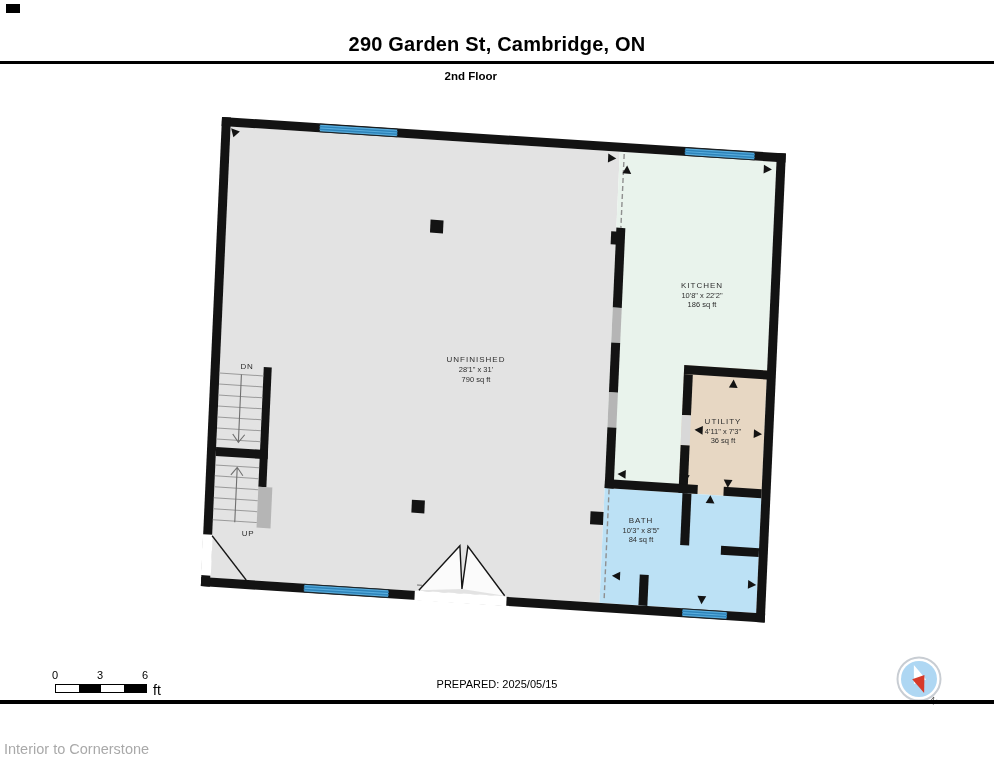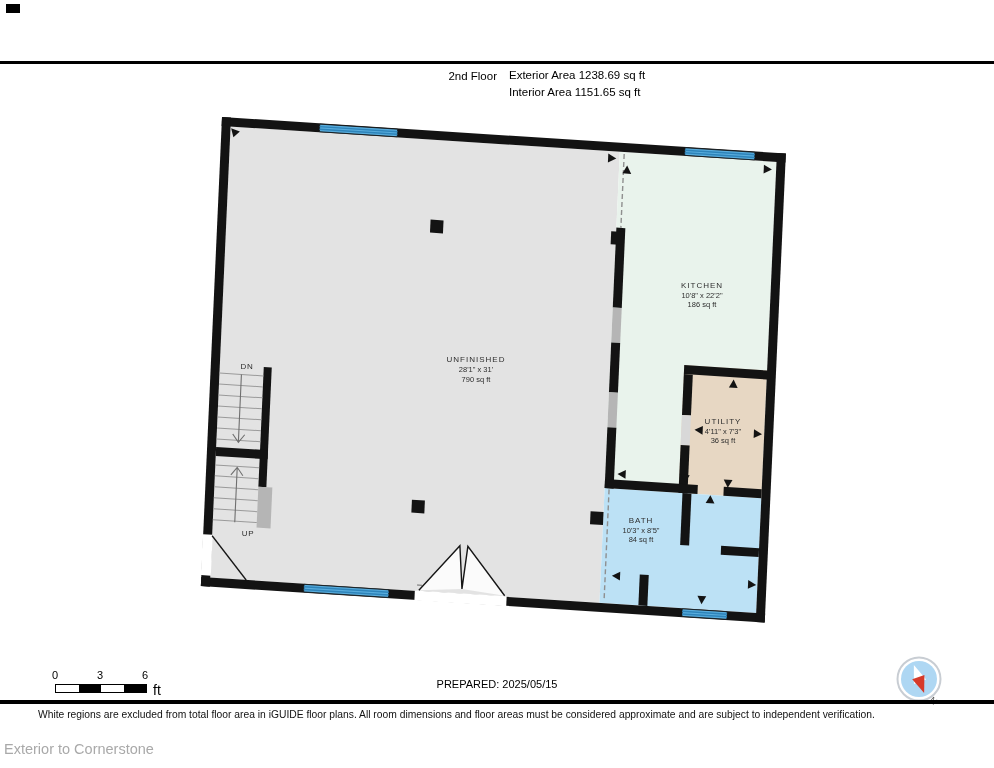--- a/index.html
+++ b/index.html
@@ -5,21 +5,21 @@
   html,body{margin:0;padding:0;background:#fff;}
   .page{position:relative;width:994px;height:768px;background:#ffffff;overflow:hidden;
         font-family:"Liberation Sans",sans-serif;color:#000;}
   .corner-mark{position:absolute;left:6px;top:4px;width:14px;height:9px;background:#000;}
   .title{position:absolute;top:33px;left:0;width:994px;text-align:center;
          font-size:20px;font-weight:bold;letter-spacing:.2px;}
   .hrule{position:absolute;left:0;width:994px;background:#000;}
   .hrule.top{top:61px;height:3px;}
   .hrule.bottom{top:700px;height:4px;}
   .floor-info{position:absolute;top:69px;left:0;width:994px;height:34px;font-size:11.5px;}
-  .floor-label{position:absolute;left:0;top:1px;width:497px;text-align:right;font-weight:normal;}
+  .floor-label{position:absolute;left:0;top:1px;width:497px;text-align:right;font-weight:bold;}
   .area-lines{position:absolute;left:509px;top:0;}
   .area-lines div{margin-bottom:5px;}
   .plan-svg{position:absolute;left:0;top:0;}
   .plan-svg text{font-family:"Liberation Sans",sans-serif;}
   .wall{fill:#131313;}
   .halfwall{fill:#b5b5b5;}
   .softwall{fill:#d8d8d8;}
   .dash{stroke:#8f8f8f;stroke-width:1.4;stroke-dasharray:5 3;fill:none;}
   .tread{stroke:#9a9a9a;stroke-width:1;fill:none;}
   .stair-arrow{stroke:#6f6f6f;stroke-width:1.1;fill:none;}
@@ -42,28 +42,25 @@
               white-space:nowrap;color:#111;}
   .license{position:absolute;top:741px;left:4px;font-size:14.5px;color:#a9a9a9;}
 </style>
 </head>
 <body>
 
 <div class="page">
 
   <div class="corner-mark"></div>
 
+  <div class="title">290 Garden St, Cambridge, ON</div>
   <div class="hrule top"></div>
 
   <div class="floor-info">
     <div class="floor-label">2nd Floor</div>
-    <div class="area-lines">
-      <div>Exterior Area 1238.69 sq ft</div>
-      <div>Interior Area 1151.65 sq ft</div>
-    </div>
   </div>
 
   <svg class="plan-svg" width="994" height="768" viewBox="0 0 994 768">
 
     <g transform="matrix(0.998,0.0646,-0.045,0.998,222,117)">
 
       <rect x="9" y="9" width="390" height="452" fill="#e3e3e3"></rect>
       <rect x="399" y="9" width="157" height="337" fill="#e9f3ec"></rect>
       <rect x="473" y="218" width="83" height="128" fill="#e7d7c3"></rect>
       <rect x="399" y="346" width="157" height="115" fill="#bce1f5"></rect>
@@ -187,16 +184,15 @@
       <div class="sb-seg dark"></div>
       <div class="sb-seg light"></div>
       <div class="sb-seg dark"></div>
     </div>
     <span class="sb-unit">ft</span>
   </div>
 
   <div class="prepared">PREPARED: 2025/05/15</div>
 
   <div class="hrule bottom"></div>
-  <div class="disclaimer">White regions are excluded from total floor area in iGUIDE floor plans. All room dimensions and floor areas must be considered approximate and are subject to independent verification.</div>
-  <div class="license">Exterior to Cornerstone</div>
+  <div class="license">Interior to Cornerstone</div>
 
 </div>
 
 </body></html>

